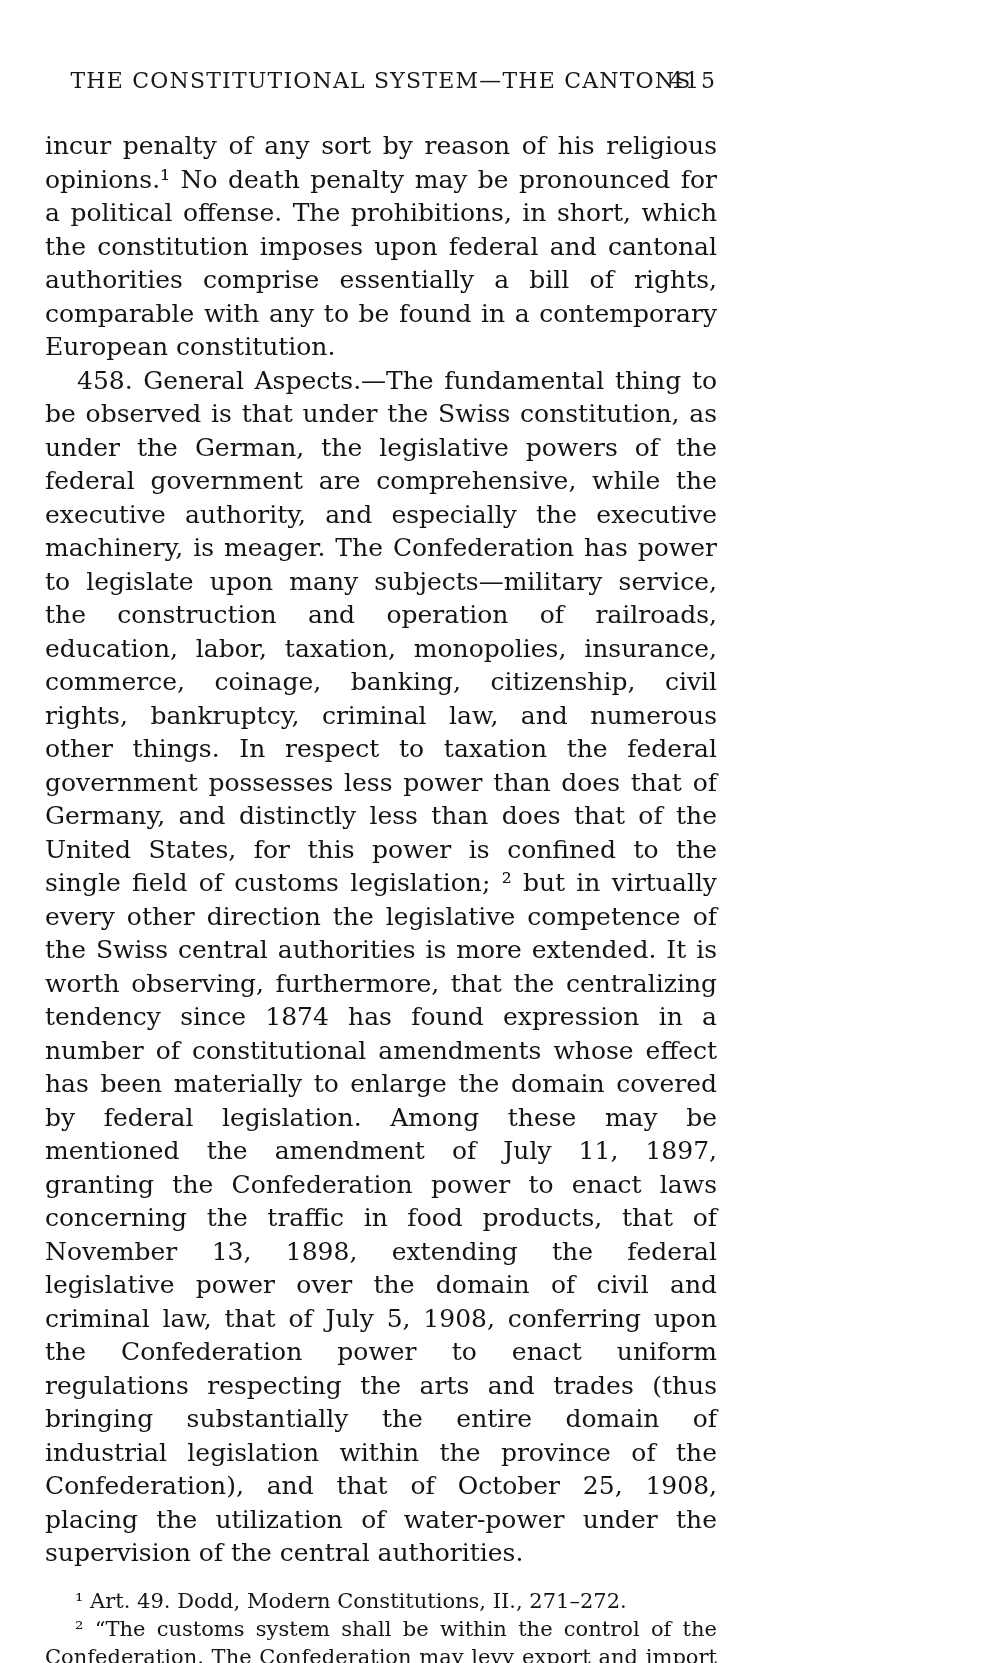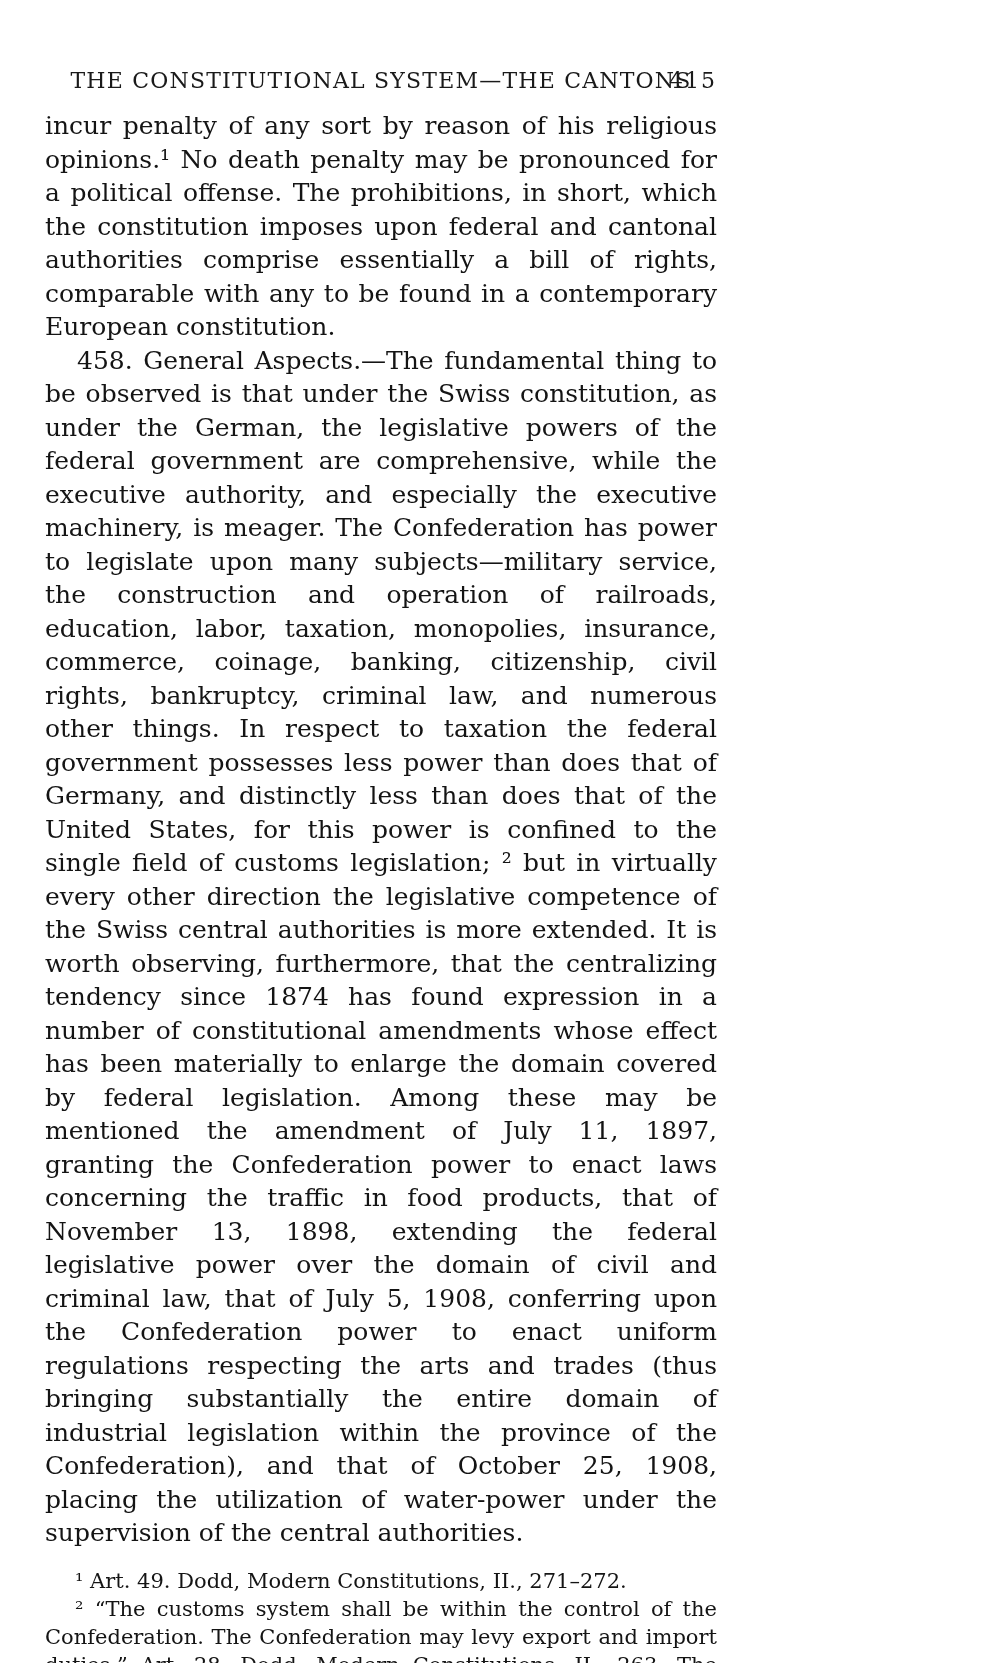--- a/index.html
+++ b/index.html
@@ -22,21 +22,21 @@
     white-space: nowrap;
     color: #1a1a1a;
   }
   .head-page-number {
     position: absolute;
     right: 0;
     top: 0;
     letter-spacing: 2px;
   }
   .body-text {
-    margin-top: 16px;
+    margin-top: 36px;
     font-size: 25px;
     line-height: 33.5px;
     text-align: justify;
   }
   p { margin: 0; }
   .indent-first { text-indent: 32px; }
   .bold-lead { font-weight: normal; }
   .footnotes {
     margin-top: 17px;
     font-size: 21px;

